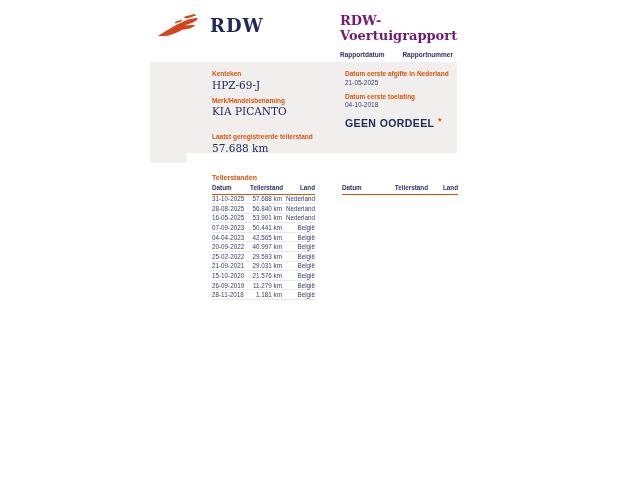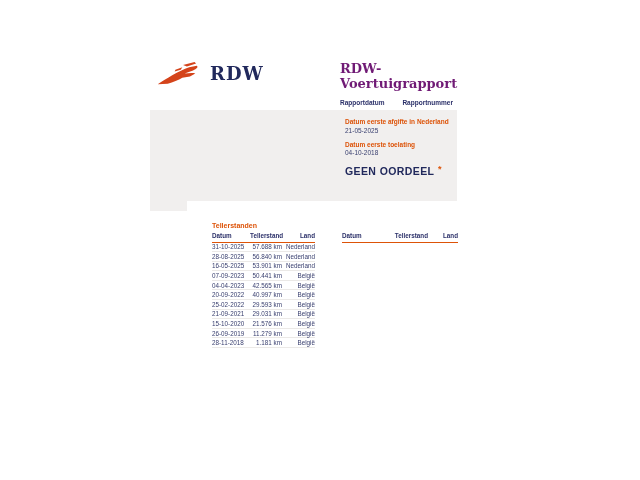--- a/index.html
+++ b/index.html
@@ -1,17 +1,17 @@
 <!DOCTYPE html>
 <html><head>
 <meta charset="utf-8">
 <style>
   html,body{margin:0;padding:0;background:#ffffff;}
   .page{position:relative;width:640px;height:340px;background:#ffffff;
-        font-family:"Liberation Sans",sans-serif;overflow:hidden;color:#2b3069;margin-top:48px;}
+        font-family:"Liberation Sans",sans-serif;overflow:hidden;color:#2b3069;}
 
   
   .logo{position:absolute;left:157px;top:11px;display:flex;align-items:center;gap:7px;}
   .logo-text{font-family:"DejaVu Serif",serif;font-weight:bold;font-size:18px;
              color:#21295c;letter-spacing:1px;line-height:1;}
   .report-head{position:absolute;left:340px;top:13px;width:130px;}
   .report-title{font-family:"DejaVu Serif",serif;font-weight:bold;font-size:13px;color:#701a75;}
   .meta{display:flex;gap:18px;margin-top:8px;}
   .meta-lbl{font-size:6.5px;font-weight:bold;color:#2b3069;}
   .meta-val{font-size:6.5px;color:#3a4070;margin-top:2.5px;}
@@ -87,20 +87,28 @@
       <div>
         <div class="meta-lbl">Rapportnummer</div>
         <div class="meta-val">29.812.354</div>
       </div>
     </div>
   </div>
 
   <div class="panel"></div>
   <div class="panel-tab"></div>
 
+  <div class="fields-left">
+    <div class="f-lbl">Kenteken</div>
+    <div class="f-val-serif">HPZ-69-J</div>
+    <div class="f-lbl">Merk/Handelsbenaming</div>
+    <div class="f-val-serif">KIA PICANTO</div>
+    <div class="f-lbl gap-top">Laatst geregistreerde tellerstand</div>
+    <div class="f-val-serif">57.688 km</div>
+  </div>
 
   <div class="fields-right">
     <div class="f-lbl">Datum eerste afgifte in Nederland</div>
     <div class="f-val-sans">21-05-2025</div>
     <div class="f-lbl">Datum eerste toelating</div>
     <div class="f-val-sans">04-10-2018</div>
     <div class="verdict">GEEN OORDEEL</div>
   </div>
   <div class="verdict-star">*</div>
 

